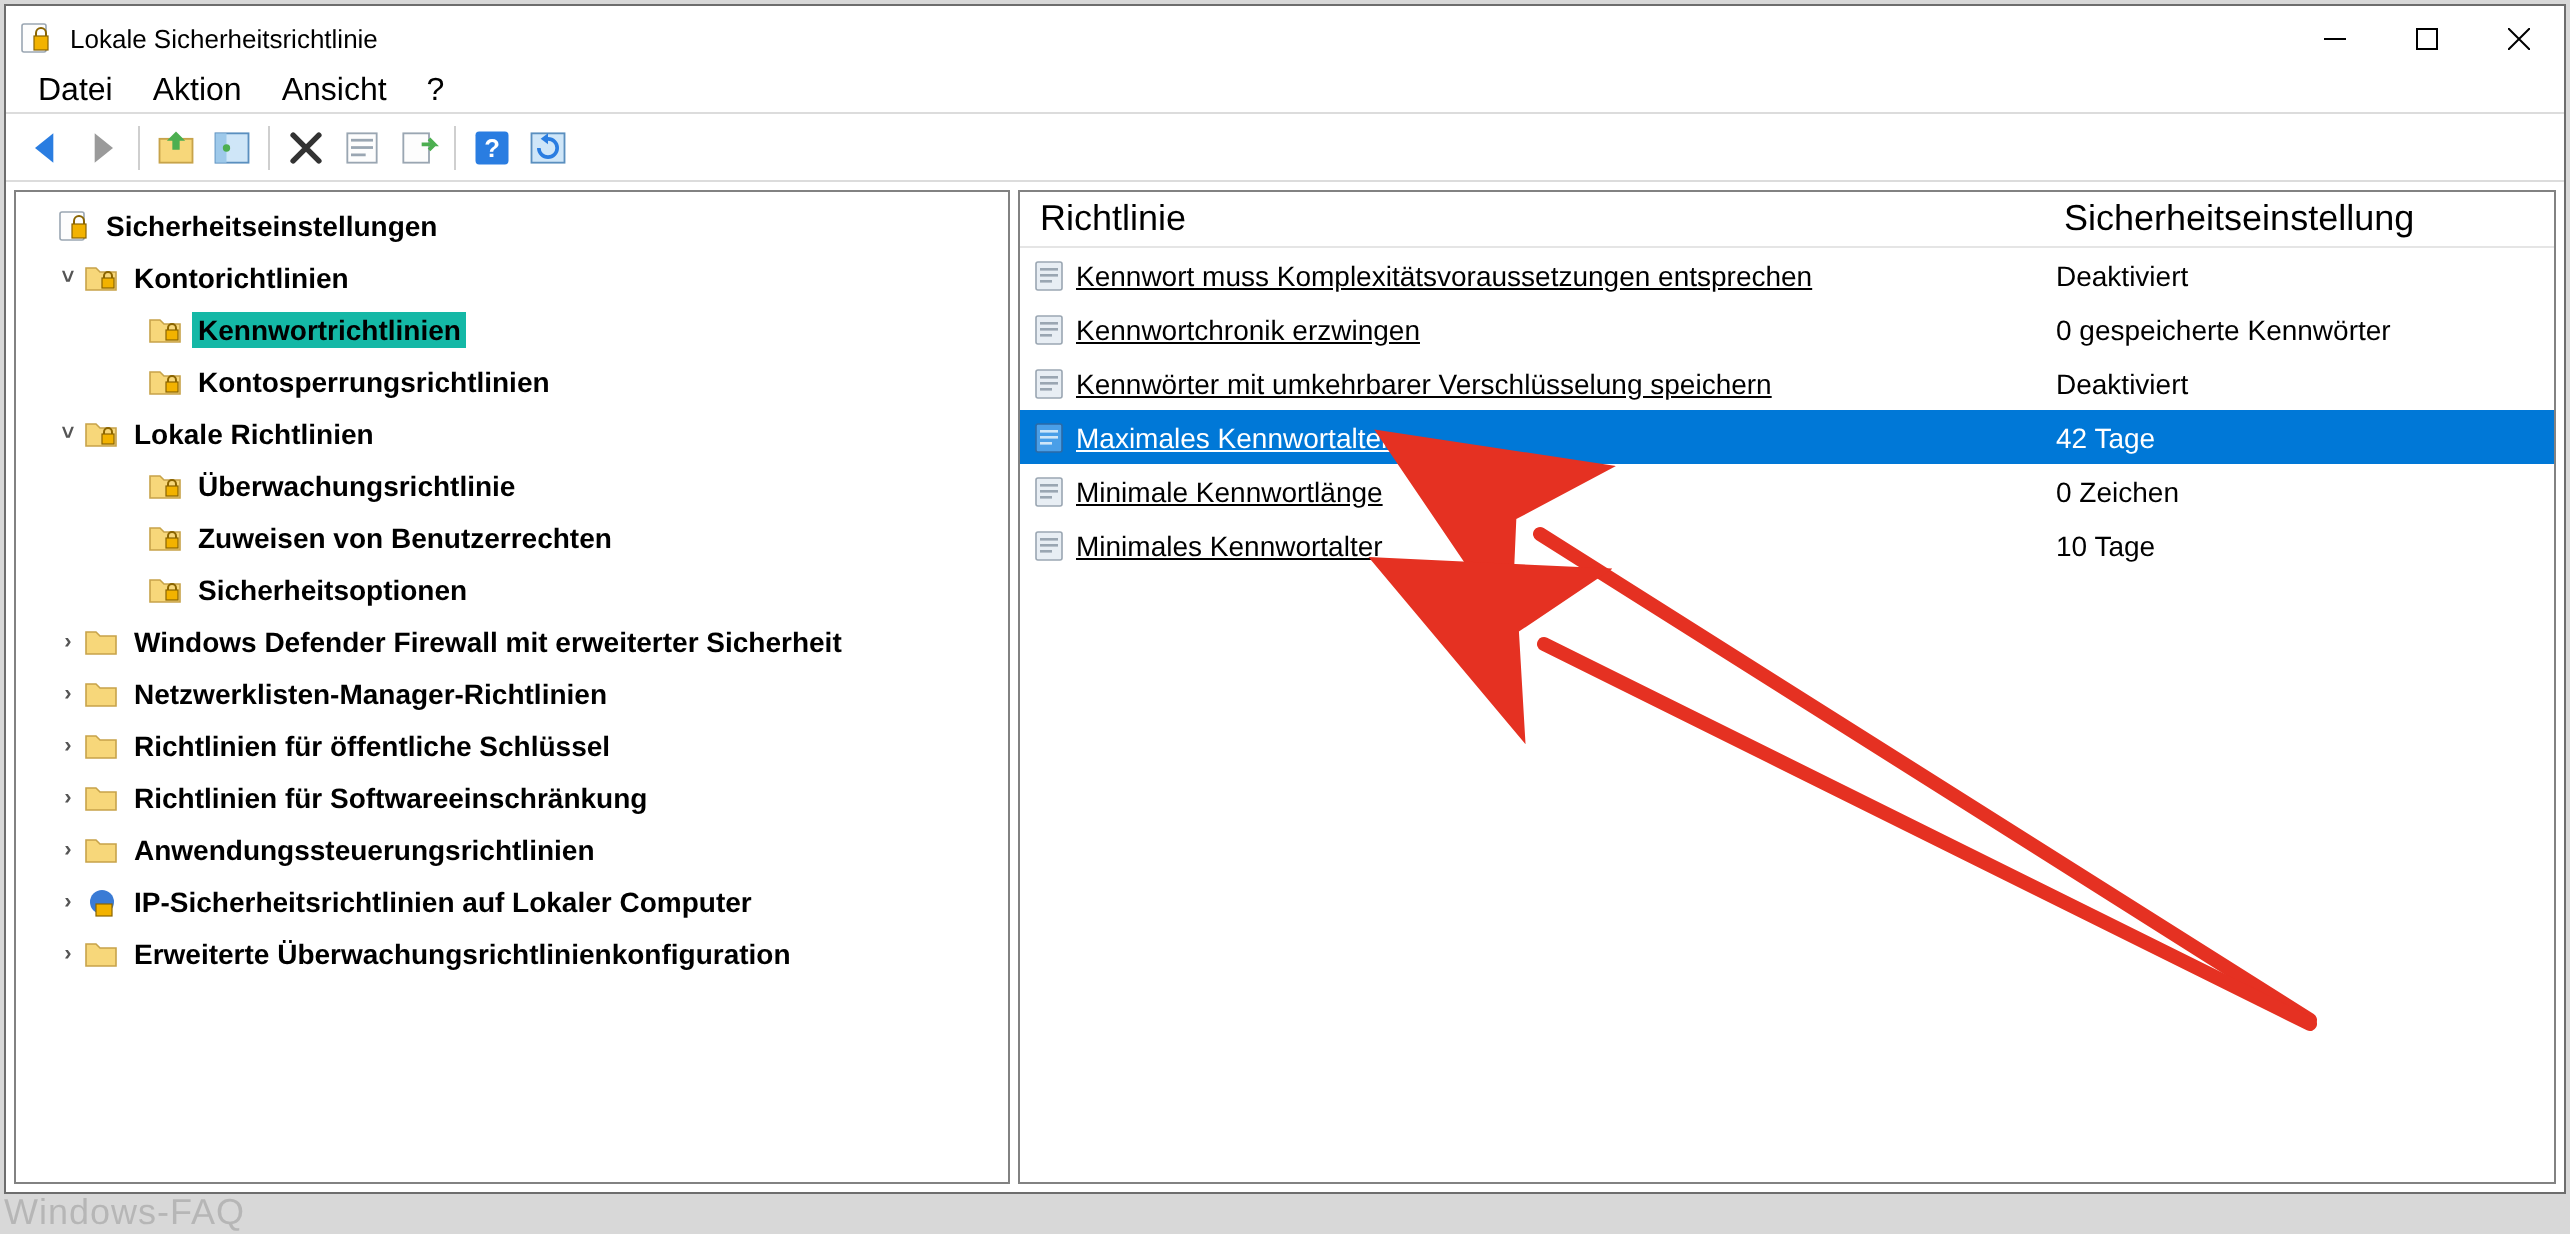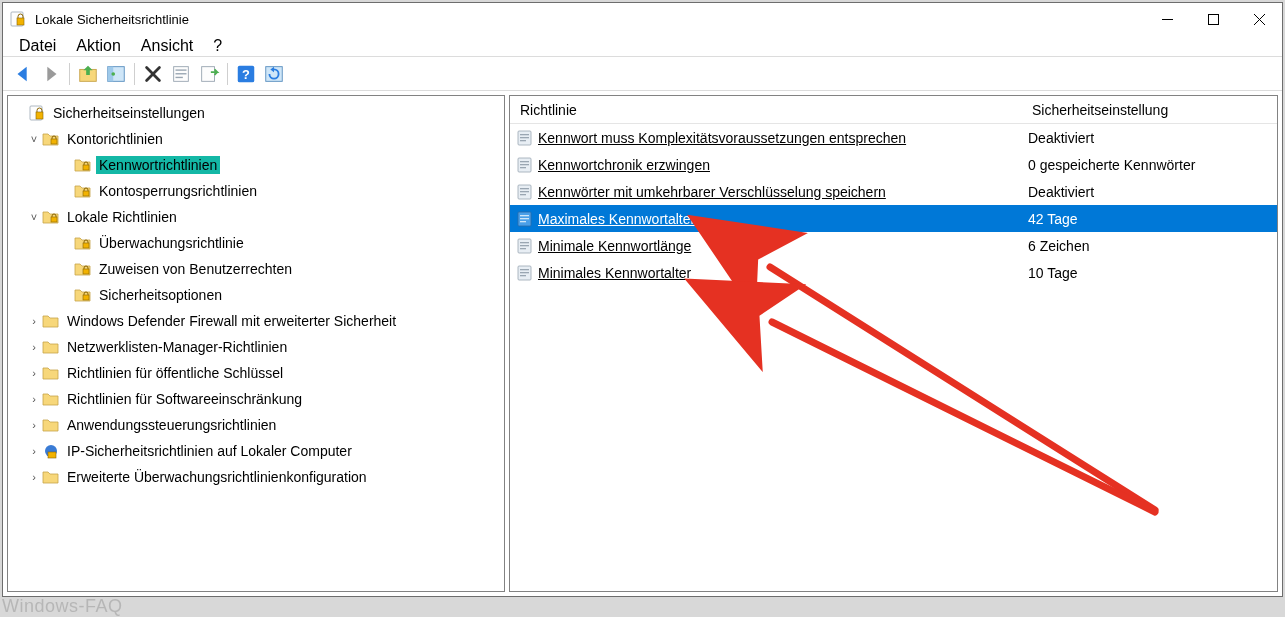--- a/index.html
+++ b/index.html
@@ -21,29 +21,29 @@
   
   .toolbar { height: 34px; display: flex; align-items: center; padding: 0 6px; border-bottom: 1px solid #dcdcdc; gap: 0; }
   .tbtn { width: 28px; height: 28px; display: flex; align-items: center; justify-content: center; border: 1px solid transparent; border-radius: 2px; }
   .tsep { width: 1px; height: 22px; background: #cfcfcf; margin: 0 4px; }
   
   .body { flex: 1; display: flex; border-top: 0; padding: 4px; gap: 4px; min-height: 0; }
   .pane { border: 1px solid #828282; background: #fff; overflow: auto; }
   .pane-left { width: 498px; }
   .pane-right { flex: 1; display: flex; flex-direction: column; }
   
-  .tree { padding: 4px 2px; font-size: 14px; color: #000; }
+  .tree { padding: 4px 2px; font-size: 14px; color: #000; font-weight: bold; }
   .tree-row { display: flex; align-items: center; height: 26px; white-space: nowrap; }
   .twisty { width: 16px; text-align: center; color: #555; font-size: 11px; user-select: none; }
   .twisty.blank { color: transparent; }
   .tree-icon { width: 18px; height: 18px; margin-right: 4px; flex: 0 0 18px; }
   .tree-label { padding: 1px 3px; }
   .tree-label.sel { background: #14b8a6; }
   
-  .list-head { display: flex; height: 28px; align-items: center; border-bottom: 1px solid #e5e5e5; font-size: 14px; padding-left: 4px; }
+  .list-head { display: flex; height: 28px; align-items: center; border-bottom: 1px solid #e5e5e5; font-size: 18px; padding-left: 4px; }
   .col-policy { flex: 0 0 512px; padding-left: 6px; }
   .col-setting { flex: 1; padding-left: 6px; }
   .list-body { flex: 1; overflow: auto; }
   .list-row { display: flex; align-items: center; height: 27px; font-size: 14px; padding-left: 4px; }
   .list-row.selected { background: #0078d7; color: #fff; }
   .list-icon { width: 18px; height: 18px; margin: 0 4px 0 2px; flex: 0 0 18px; }
   .list-row .pname { flex: 0 0 490px; white-space: nowrap; overflow: hidden; text-decoration: underline; }
   .list-row .pval  { flex: 1; white-space: nowrap; }
   
   .wm { position: absolute; left: 2px; bottom: 0; font-size: 18px; color: rgba(120,120,120,0.35); letter-spacing: 0.5px; }
@@ -351,21 +351,21 @@
               <use href="#policy-doc-sel"></use>
             </svg>
             <span class="pname">Maximales Kennwortalter</span>
             <span class="pval">42 Tage</span>
           </div>
           <div class="list-row">
             <svg class="list-icon" viewBox="0 0 18 18">
               <use href="#policy-doc"></use>
             </svg>
             <span class="pname">Minimale Kennwortlänge</span>
-            <span class="pval">6 Zeichen</span>
+            <span class="pval">0 Zeichen</span>
           </div>
           <div class="list-row">
             <svg class="list-icon" viewBox="0 0 18 18">
               <use href="#policy-doc"></use>
             </svg>
             <span class="pname">Minimales Kennwortalter</span>
             <span class="pval">10 Tage</span>
           </div>
         </div>
     </div>

